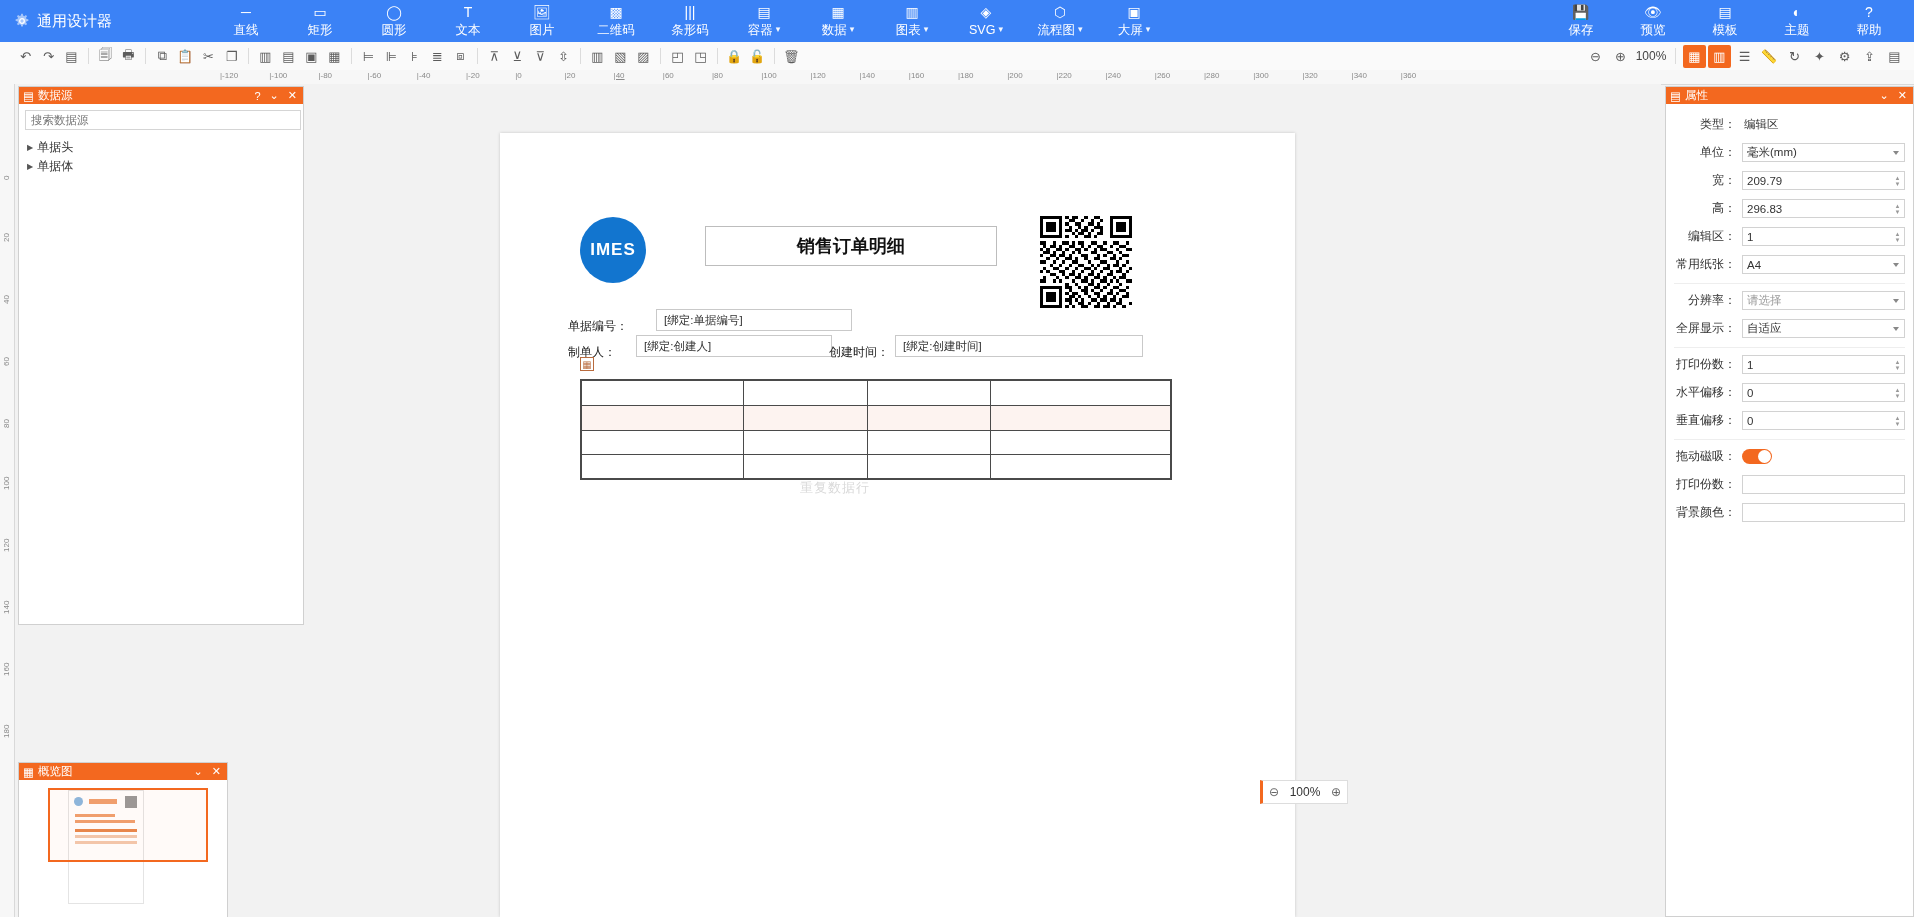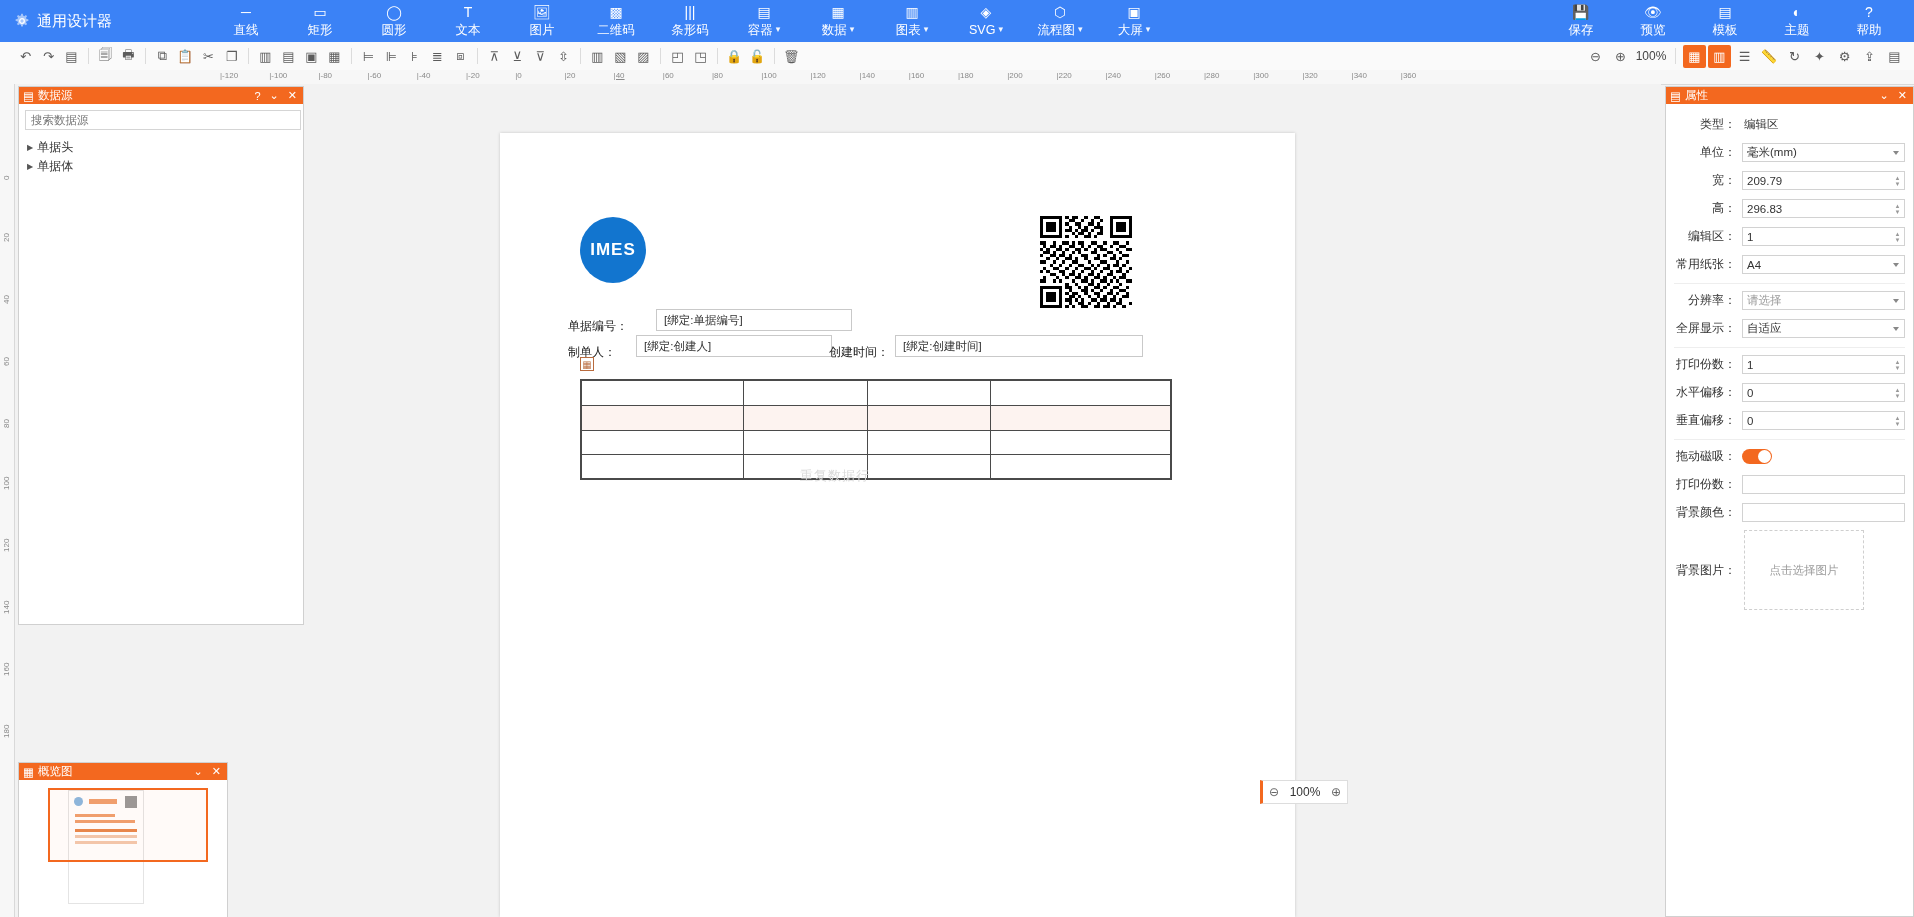--- a/index.html
+++ b/index.html
@@ -114,21 +114,21 @@
   .lbl{position:absolute;font-size:12px;color:#222;white-space:nowrap;}
   .bind{font-size:11.5px;color:#333;padding-left:7px;}
 
   .tbl{position:absolute;left:80px;top:246px;width:592px;border:1px solid #4a4a4a;box-sizing:border-box;}
   .tbl table{border-collapse:collapse;width:100%;}
   .tbl td{border:1px solid #4a4a4a;height:24px;font-size:12px;padding:0 6px;color:#222;}
   .tbl tr.head td{font-weight:normal;font-size:12.5px;}
   .tbl tr.bindrow td{background:#fdf3f0;position:relative;}
   .tbl tr.autorow td{height:22px;text-align:right;font-size:8px;color:#9a9a9a;vertical-align:bottom;padding-bottom:1px;}
   .wm{
-    position:absolute;left:300px;top:334px;font-size:13px;color:#d9d9d9;letter-spacing:1px;
+    position:absolute;left:300px;top:346px;font-size:13px;color:#d9d9d9;letter-spacing:1px;
   }
   .grid-ic{
     position:absolute;left:80px;top:224px;width:14px;height:14px;border:1px solid #b96b3e;color:#b96b3e;
     font-size:10px;display:flex;align-items:center;justify-content:center;box-sizing:border-box;background:#fff;
   }
 
   .float-left-tools{
     position:absolute;left:196px;top:72px;width:17px;height:80px;background:#fff;border:1px solid #d8d8d8;
     border-top:3px solid #f3681f;display:flex;flex-direction:column;align-items:center;gap:6px;padding-top:6px;box-sizing:border-box;
   }
@@ -421,20 +421,21 @@
       <span class="ft-ic">⇡</span>
       <span class="ft-ic">⇣</span>
       <span class="ft-ic">⊥</span>
     </div>
 
     <div class="page">
       <div class="doc">
 
         <div class="logo-circle">IMES</div>
 
+        <div class="title-box">销售订单明细</div>
 
         <div class="qr">
           <svg width="92" height="92" viewBox="0 0 29 29" shape-rendering="crispEdges">
             <rect width="29" height="29" fill="#fff"></rect>
             <g fill="#000">
               <rect x="0" y="0" width="7" height="1"></rect>
                 <rect x="0" y="6" width="7" height="1"></rect>
               <rect x="0" y="0" width="1" height="7"></rect>
                 <rect x="6" y="0" width="1" height="7"></rect>
               <rect x="2" y="2" width="3" height="3"></rect>
@@ -899,22 +900,16 @@
           </div>
         </div>
         <div class="prow">
           <div class="pl">背景颜色：</div>
           <div class="pv">
             <div class="pinput">
               <span></span>
             </div>
           </div>
         </div>
-        <div class="prow tall">
-          <div class="pl">背景图片：</div>
-          <div class="pv">
-            <div class="bgimg-box">点击选择图片</div>
-          </div>
-        </div>
       </div>
   </div>
 
 </div>
 
 </body></html>

